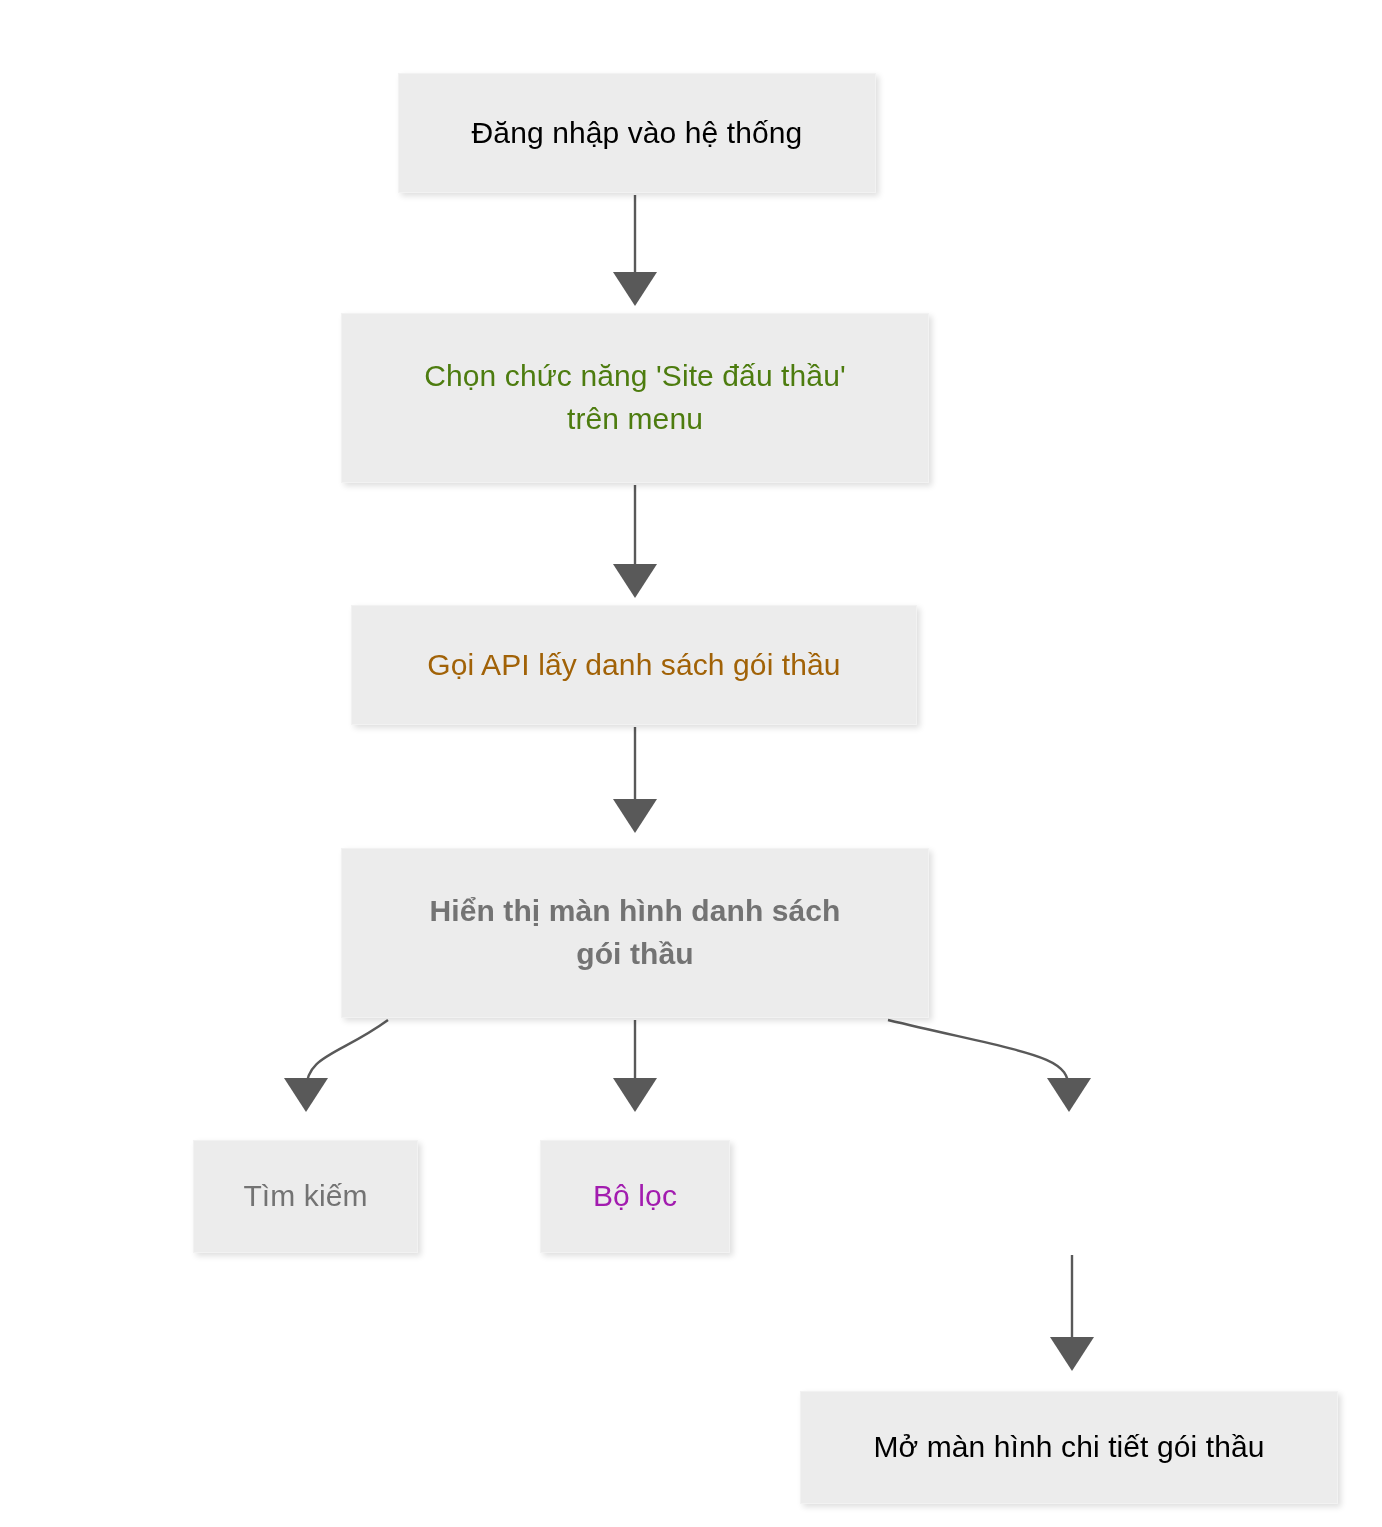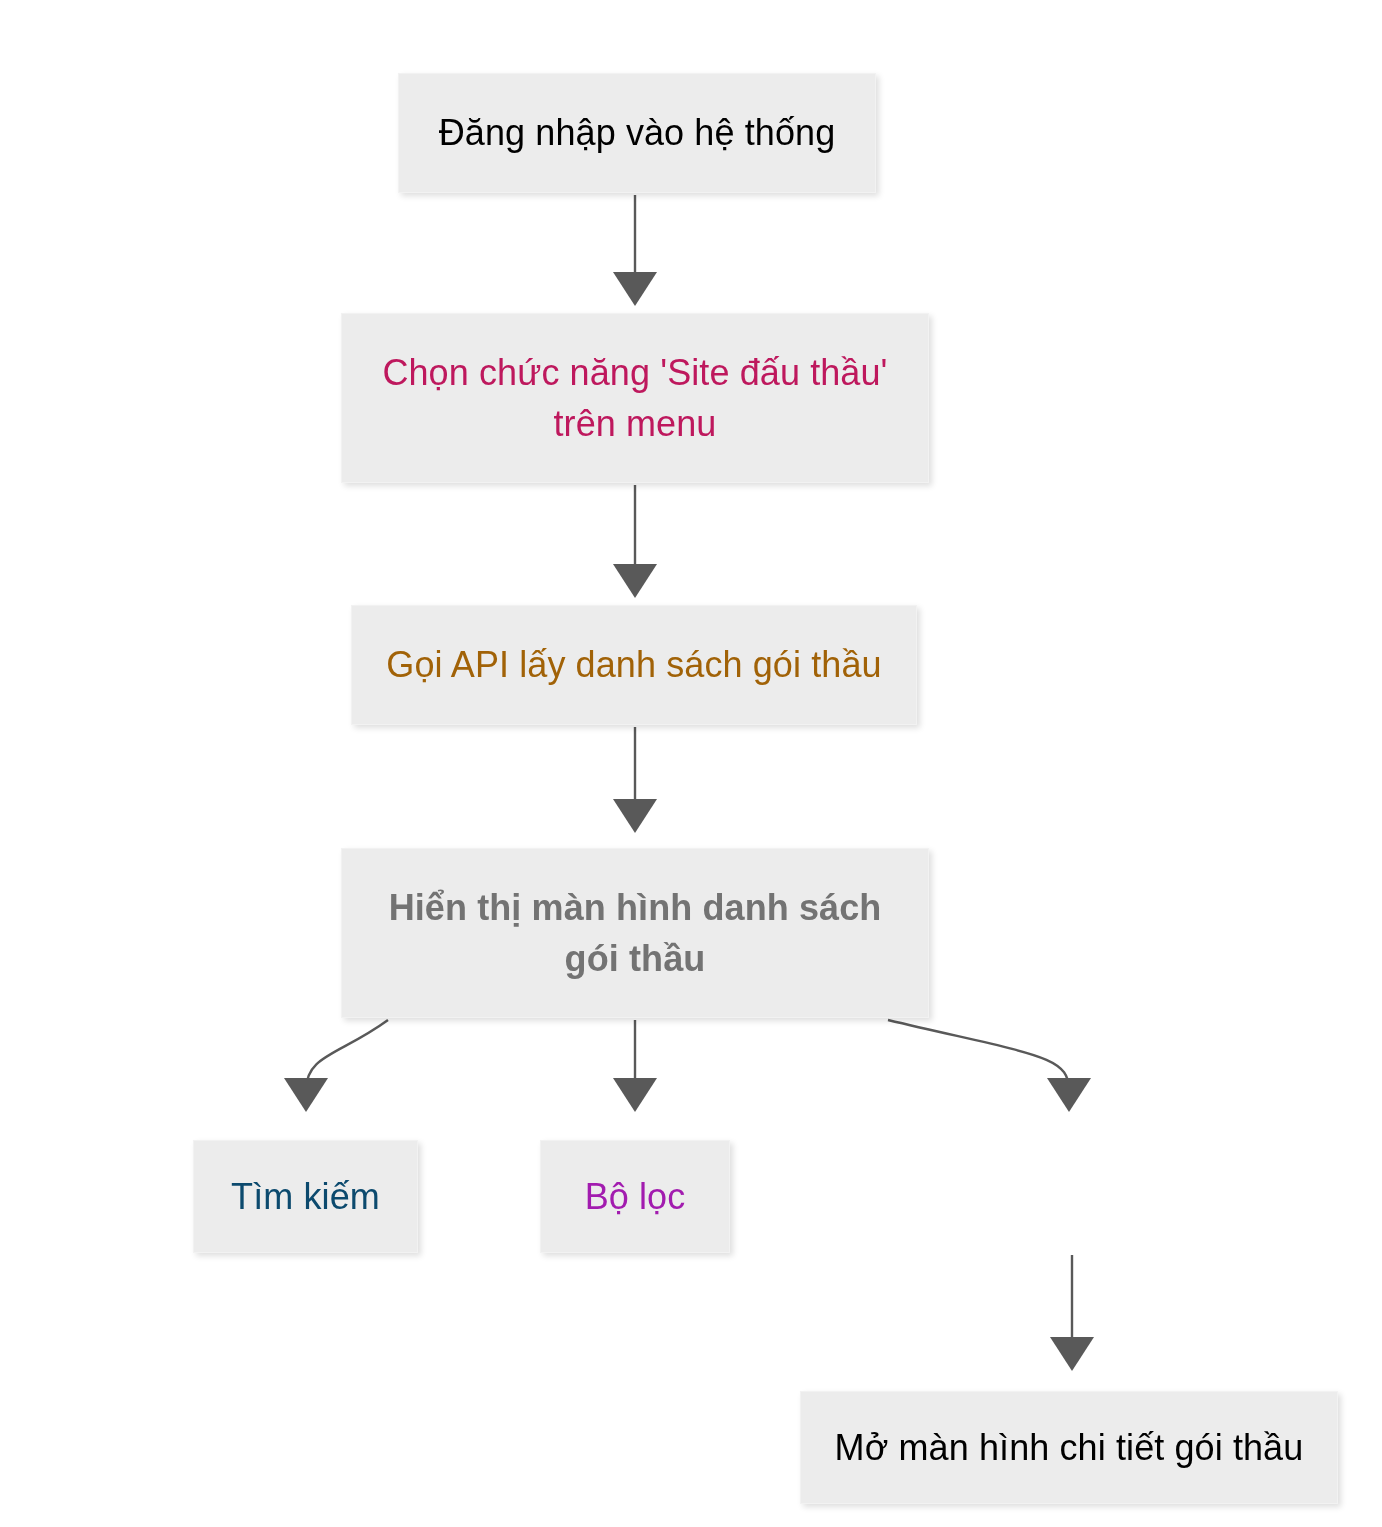--- a/index.html
+++ b/index.html
@@ -30,21 +30,21 @@
     position: absolute;
     box-sizing: border-box;
     background: #ececec;
     border: 1px solid #f2f2f2;
     box-shadow: 3px 3px 6px rgba(0,0,0,0.13);
     display: flex;
     align-items: center;
     justify-content: center;
     text-align: center;
     color: #000000;
-    font-size: 36px;
+    font-size: 30px;
     line-height: 1.42;
     letter-spacing: 0.1px;
     z-index: 2;
   }
   .node-label {
     display: block;
     white-space: pre-line;
     padding: 0 10px;
   }
 </style>
@@ -67,35 +67,35 @@
       <path d="M 888,1020 C 1035,1055 1069,1055 1069,1090" fill="none" stroke="#595959" stroke-width="2.4" stroke-linecap="butt"></path>
       <polygon points="1047,1078 1091,1078 1069,1112" fill="#595959"></polygon>
       <path d="M 1072,1255 L 1072,1350" fill="none" stroke="#595959" stroke-width="2.4" stroke-linecap="butt"></path>
       <polygon points="1050,1337 1094,1337 1072,1371" fill="#595959"></polygon>
     </svg>
 
   <div class="node" style="left: 398px; top: 73px; width: 478px; height: 120px; background: rgb(236, 236, 236); border-color: rgb(242, 242, 242); color: rgb(0, 0, 0);">
     <span class="node-label">Đăng nhập vào hệ thống</span>
   </div>
 
-  <div class="node" style="left: 341px; top: 313px; width: 588px; height: 170px; background: rgb(236, 236, 236); border-color: rgb(242, 242, 242); color: #be185d;">
+  <div class="node" style="left: 341px; top: 313px; width: 588px; height: 170px; background: rgb(236, 236, 236); border-color: rgb(242, 242, 242); color: #4d7c0f;">
     <span class="node-label">Chọn chức năng 'Site đấu thầu'
 trên menu</span>
   </div>
 
   <div class="node" style="left: 351px; top: 605px; width: 566px; height: 120px; background: rgb(236, 236, 236); border-color: rgb(242, 242, 242); color: #a16207;">
     <span class="node-label">Gọi API lấy danh sách gói thầu</span>
   </div>
 
   <div class="node" style="left: 341px; top: 848px; width: 588px; height: 170px; background: rgb(236, 236, 236); border-color: rgb(242, 242, 242); color: #737373; font-weight: bold;">
     <span class="node-label">Hiển thị màn hình danh sách
 gói thầu</span>
   </div>
 
-  <div class="node" style="left: 193px; top: 1140px; width: 225px; height: 113px; background: rgb(236, 236, 236); border-color: rgb(242, 242, 242); color: #0c4a6e;">
+  <div class="node" style="left: 193px; top: 1140px; width: 225px; height: 113px; background: rgb(236, 236, 236); border-color: rgb(242, 242, 242); color: #737373;">
     <span class="node-label">Tìm kiếm</span>
   </div>
 
   <div class="node" style="left: 540px; top: 1140px; width: 190px; height: 113px; background: rgb(236, 236, 236); border-color: rgb(242, 242, 242); color: #a21caf;">
     <span class="node-label">Bộ lọc</span>
   </div>
 
 
   <div class="node" style="left: 800px; top: 1391px; width: 538px; height: 113px; background: rgb(236, 236, 236); border-color: rgb(242, 242, 242); color: rgb(0, 0, 0);">
     <span class="node-label">Mở màn hình chi tiết gói thầu</span>

